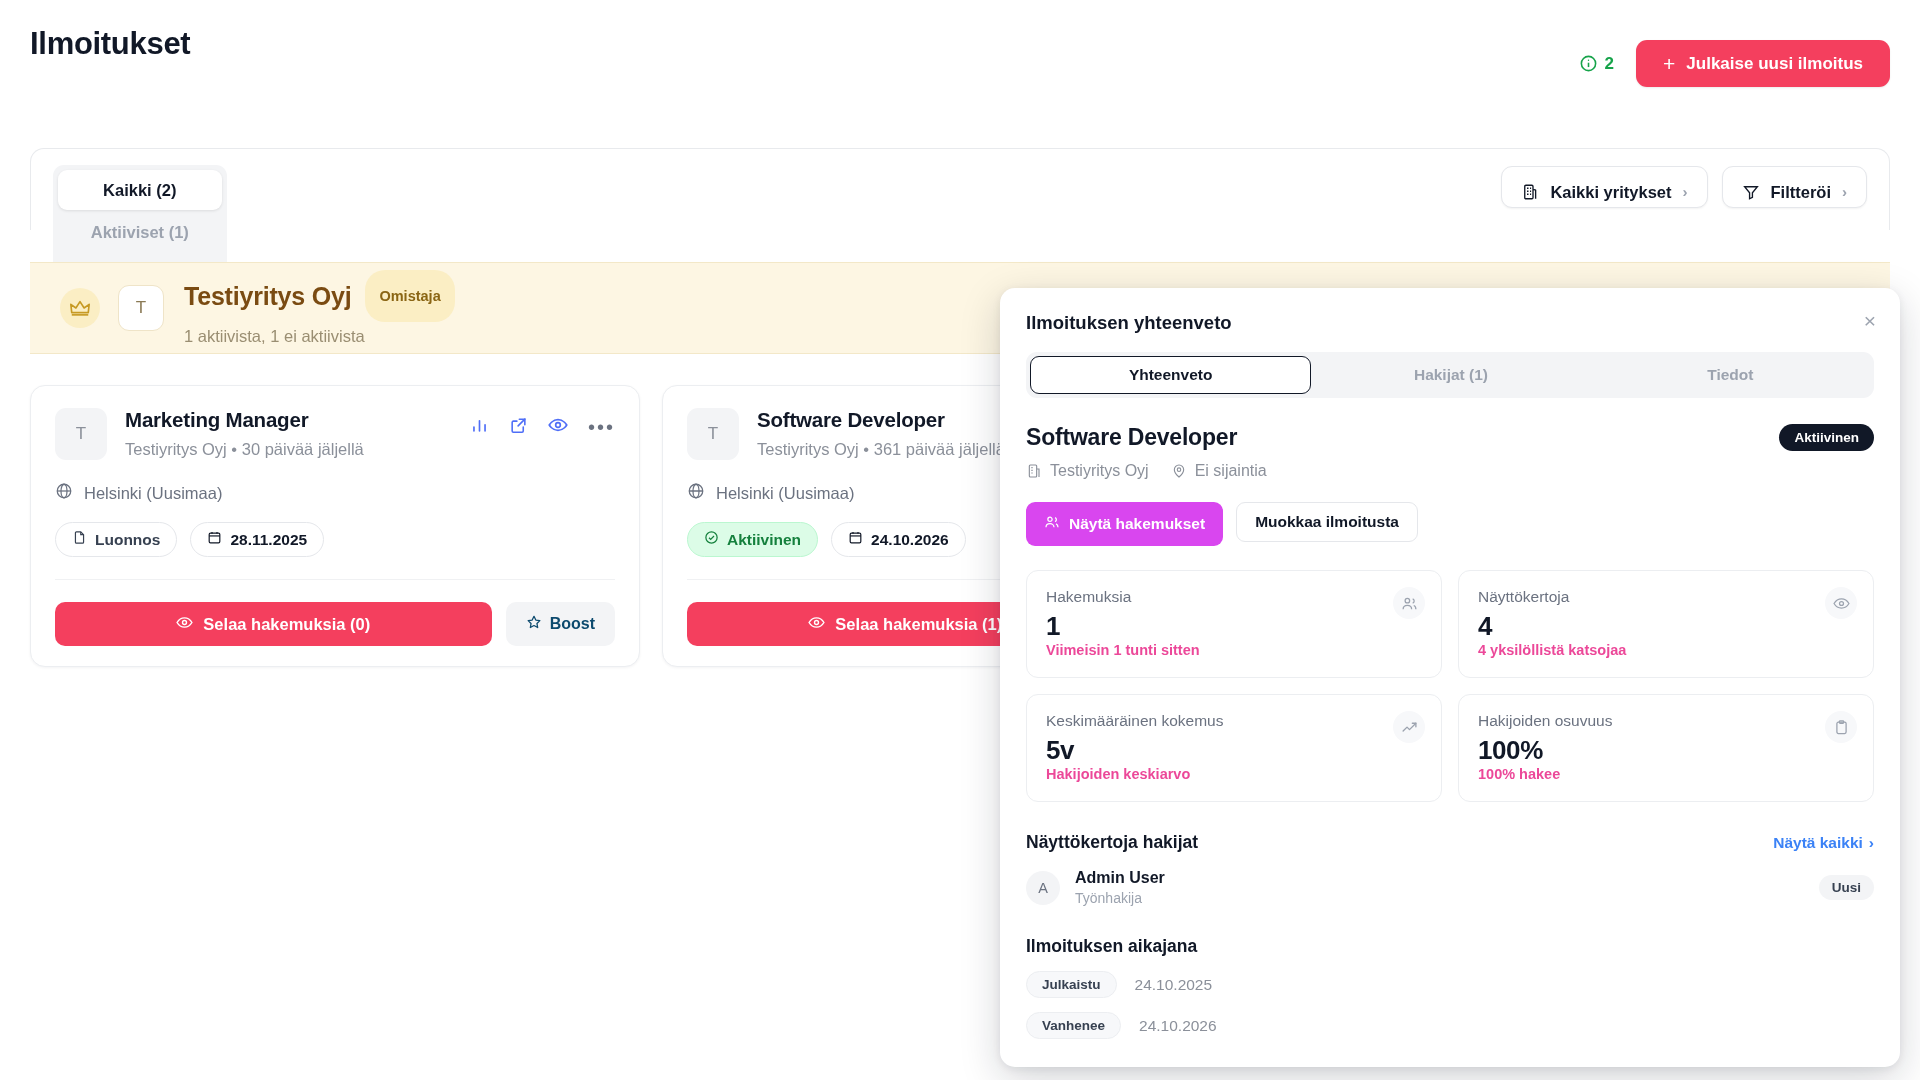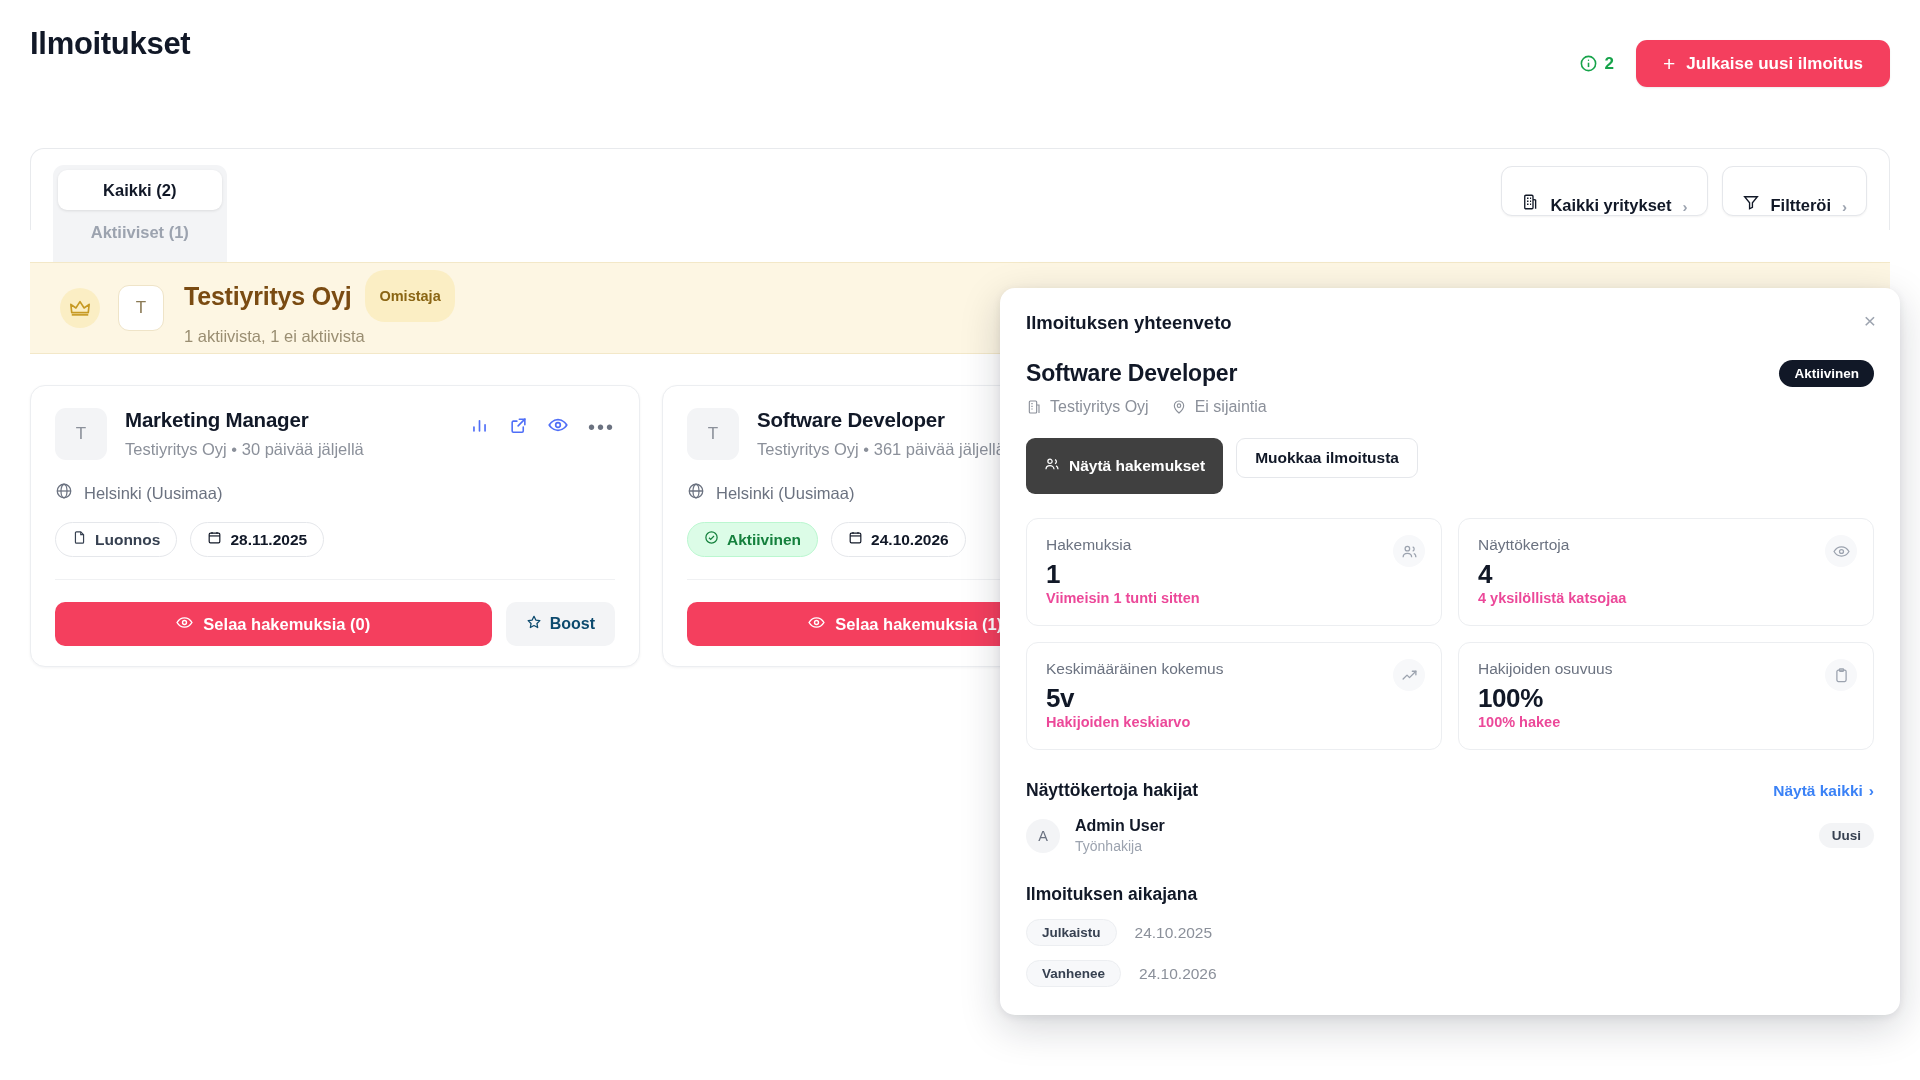--- a/index.html
+++ b/index.html
@@ -61,23 +61,23 @@
   }
   .tab.active {
     background: #fff; color: #111827;
     box-shadow: 0 1px 3px rgba(0,0,0,.10);
   }
   .toolbar-right {
     position: absolute; right: 22px; top: 17px;
     display: flex; gap: 14px;
   }
   .btn-outline {
-    display: flex; align-items: flex-end; gap: 11px;
+    display: flex; align-items: flex-start; gap: 11px;
     background: #fff; border: 1px solid #e5e7eb; border-radius: 11px;
-    height: 50px; padding: 0 19px;
+    height: 42px; padding: 16px 19px;
     font-size: 16.5px; font-weight: 600; color: #111827;
     font-family: inherit; cursor: pointer;
     box-shadow: 0 1px 2px rgba(0,0,0,.05);
   }
   .chev { color: #9ca3af; font-size: 15px; }
 
   
   .company-banner {
     position: absolute; left: 30px; top: 262px; right: 30px; height: 92px;
     background: #fdf6e3; border-top: 1px solid #f3e8c8; border-bottom: 1px solid #f3e8c8;
@@ -187,22 +187,22 @@
   }
   .pj-meta span { display: flex; align-items: center; gap: 8px; }
   .badge-dark {
     position: absolute; right: 0; top: 0;
     background: #111827; color: #fff; border-radius: 20px;
     padding: 6px 15px; font-size: 13.5px; font-weight: 700;
   }
   .pj-actions { display: flex; gap: 13px; margin-top: 22px; }
   .btn-sm-pink {
     display: flex; align-items: center; gap: 9px;
-    background: #404040; color: #fff; border: none; border-radius: 9px;
-    height: 56px; padding: 0 18px;
+    background: #d946ef; color: #fff; border: none; border-radius: 9px;
+    height: 44px; padding: 0 18px;
     font-size: 15.5px; font-weight: 700; font-family: inherit; cursor: pointer;
   }
   .btn-sm-out {
     background: #fff; border: 1px solid #e5e7eb; border-radius: 9px;
     height: 40px; padding: 0 18px;
     font-size: 15.5px; font-weight: 600; color: #111827;
     font-family: inherit; cursor: pointer;
   }
 
   .stat-grid {
@@ -508,20 +508,25 @@
         <span>Boost</span>
       </button>
     </div>
   </div>
 </div>
 
 <div class="panel">
   <div class="panel-title">Ilmoituksen yhteenveto</div>
   <button class="panel-close">×</button>
 
+  <div class="panel-tabs">
+    <button class="ptab active">Yhteenveto</button>
+    <button class="ptab">Hakijat (1)</button>
+    <button class="ptab">Tiedot</button>
+  </div>
 
   <div class="pj-head">
     <div class="pj-title">Software Developer</div>
     <div class="pj-meta">
       <span>
         <span>
           <svg width="16" height="16" viewBox="0 0 24 24" fill="none" stroke="currentColor" stroke-width="1.7">
             <rect x="5" y="3" width="11" height="18" rx="1.5"></rect>
               <path d="M16 9h3.5v12"></path>
             <line x1="8" y1="7" x2="10" y2="7"></line>

